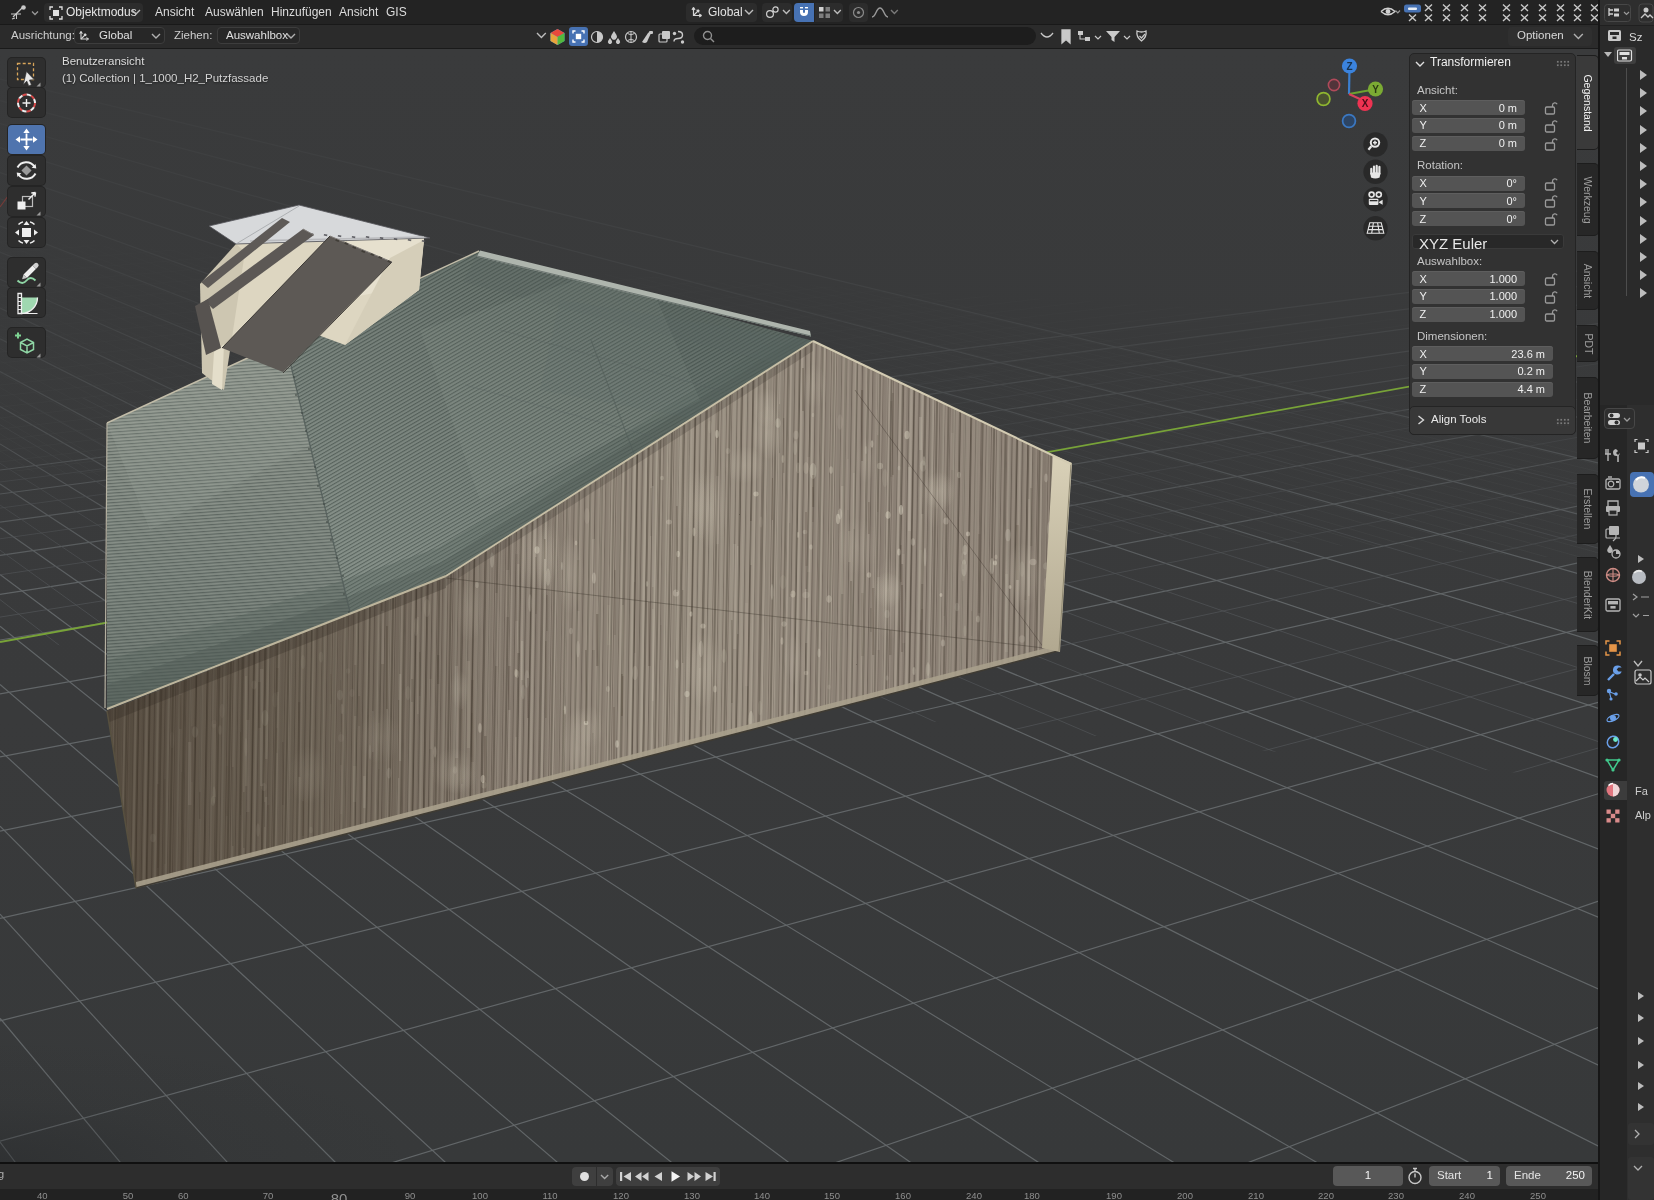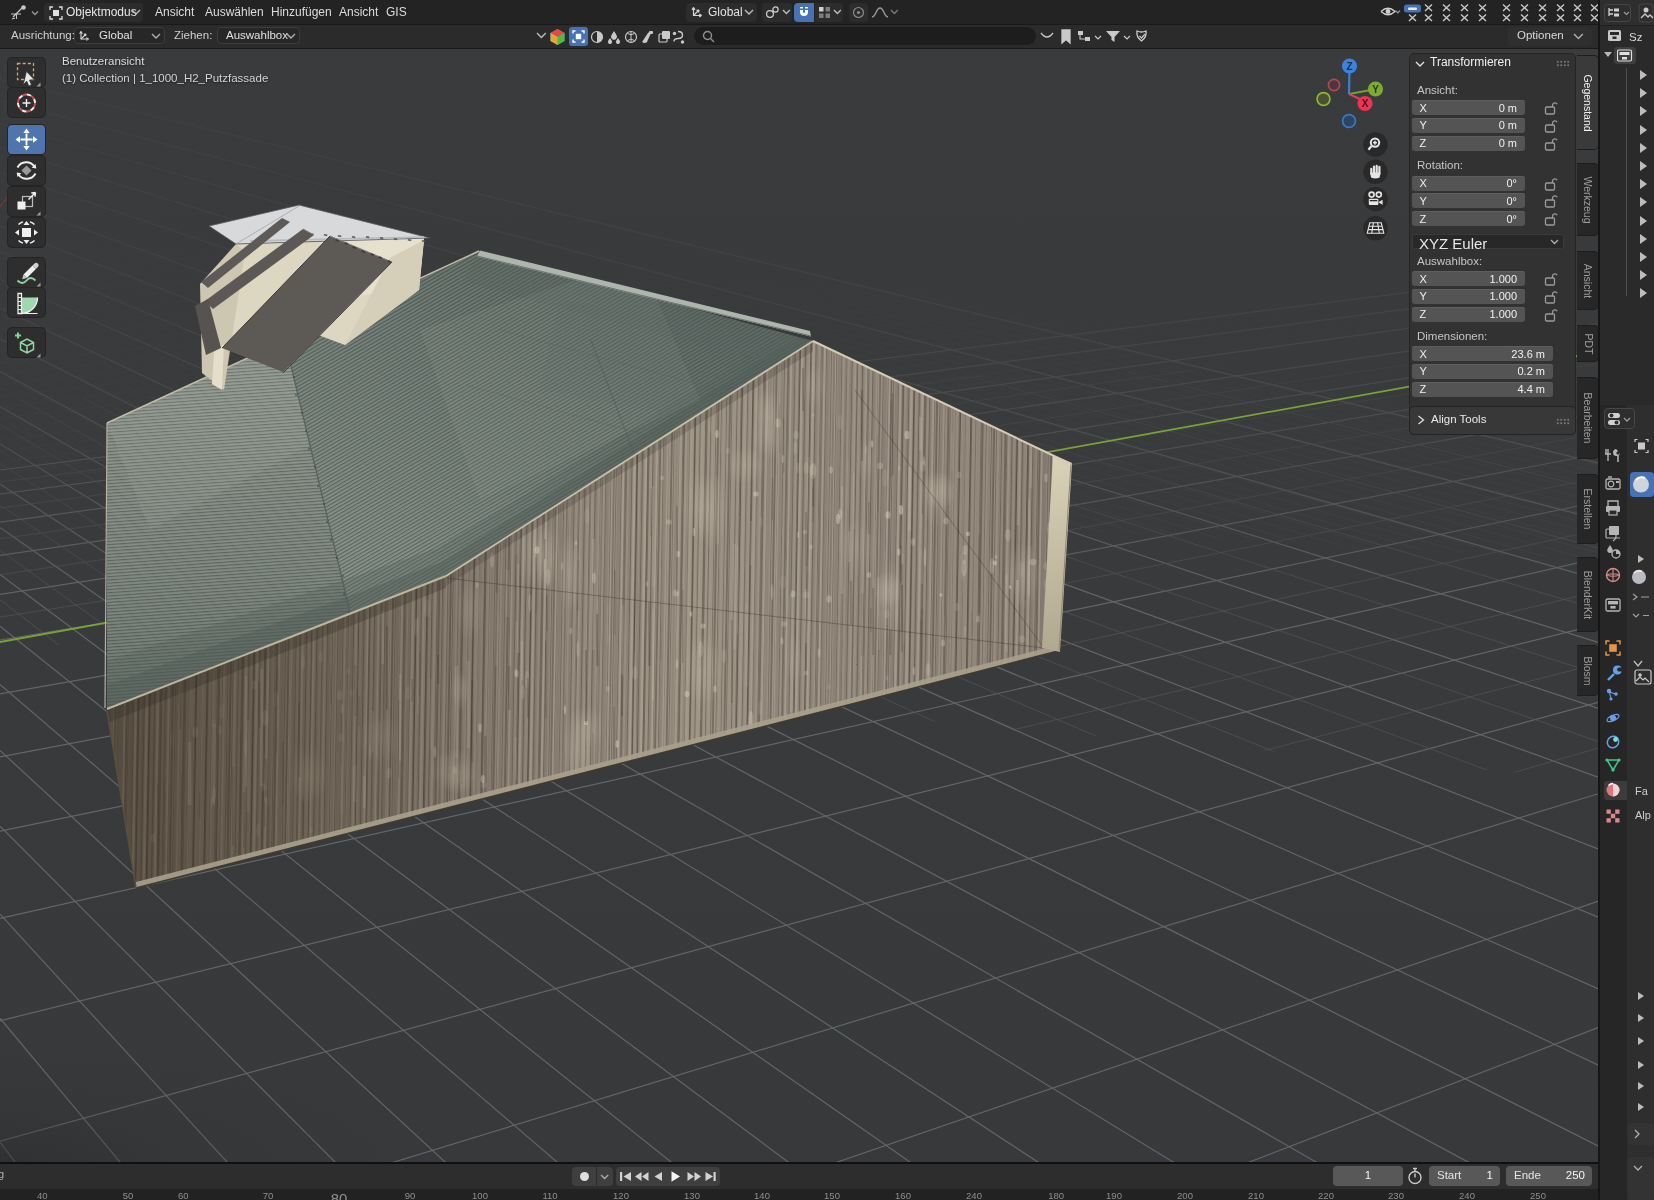--- a/index.html
+++ b/index.html
@@ -1280,20 +1280,20 @@
 <div class="abs" style="left:319px;top:1189.5px;width:40px;text-align:center;font-size:15px;color:#8f8f8f">80</div>
 <div class="abs" style="left:390px;top:1189.5px;width:40px;text-align:center;font-size:9.5px;color:#8f8f8f">90</div>
 <div class="abs" style="left:460px;top:1189.5px;width:40px;text-align:center;font-size:9.5px;color:#8f8f8f">100</div>
 <div class="abs" style="left:530px;top:1189.5px;width:40px;text-align:center;font-size:9.5px;color:#8f8f8f">110</div>
 <div class="abs" style="left:601px;top:1189.5px;width:40px;text-align:center;font-size:9.5px;color:#8f8f8f">120</div>
 <div class="abs" style="left:672px;top:1189.5px;width:40px;text-align:center;font-size:9.5px;color:#8f8f8f">130</div>
 <div class="abs" style="left:742px;top:1189.5px;width:40px;text-align:center;font-size:9.5px;color:#8f8f8f">140</div>
 <div class="abs" style="left:812px;top:1189.5px;width:40px;text-align:center;font-size:9.5px;color:#8f8f8f">150</div>
 <div class="abs" style="left:883px;top:1189.5px;width:40px;text-align:center;font-size:9.5px;color:#8f8f8f">160</div>
 <div class="abs" style="left:954px;top:1189.5px;width:40px;text-align:center;font-size:9.5px;color:#8f8f8f">240</div>
-<div class="abs" style="left:1024px;top:1189.5px;width:40px;text-align:right;font-size:9.5px;color:#8f8f8f">180</div>
+<div class="abs" style="left:1024px;top:1189.5px;width:40px;text-align:left;font-size:9.5px;color:#8f8f8f">180</div>
 <div class="abs" style="left:1094px;top:1189.5px;width:40px;text-align:center;font-size:9.5px;color:#8f8f8f">190</div>
 <div class="abs" style="left:1165px;top:1189.5px;width:40px;text-align:center;font-size:9.5px;color:#8f8f8f">200</div>
 <div class="abs" style="left:1236px;top:1189.5px;width:40px;text-align:center;font-size:9.5px;color:#8f8f8f">210</div>
 <div class="abs" style="left:1306px;top:1189.5px;width:40px;text-align:center;font-size:9.5px;color:#8f8f8f">220</div>
 <div class="abs" style="left:1376px;top:1189.5px;width:40px;text-align:center;font-size:9.5px;color:#8f8f8f">230</div>
 <div class="abs" style="left:1447px;top:1189.5px;width:40px;text-align:center;font-size:9.5px;color:#8f8f8f">240</div>
 <div class="abs" style="left:1518px;top:1189.5px;width:40px;text-align:center;font-size:9.5px;color:#8f8f8f">250</div>
 </div>
 </body></html>

